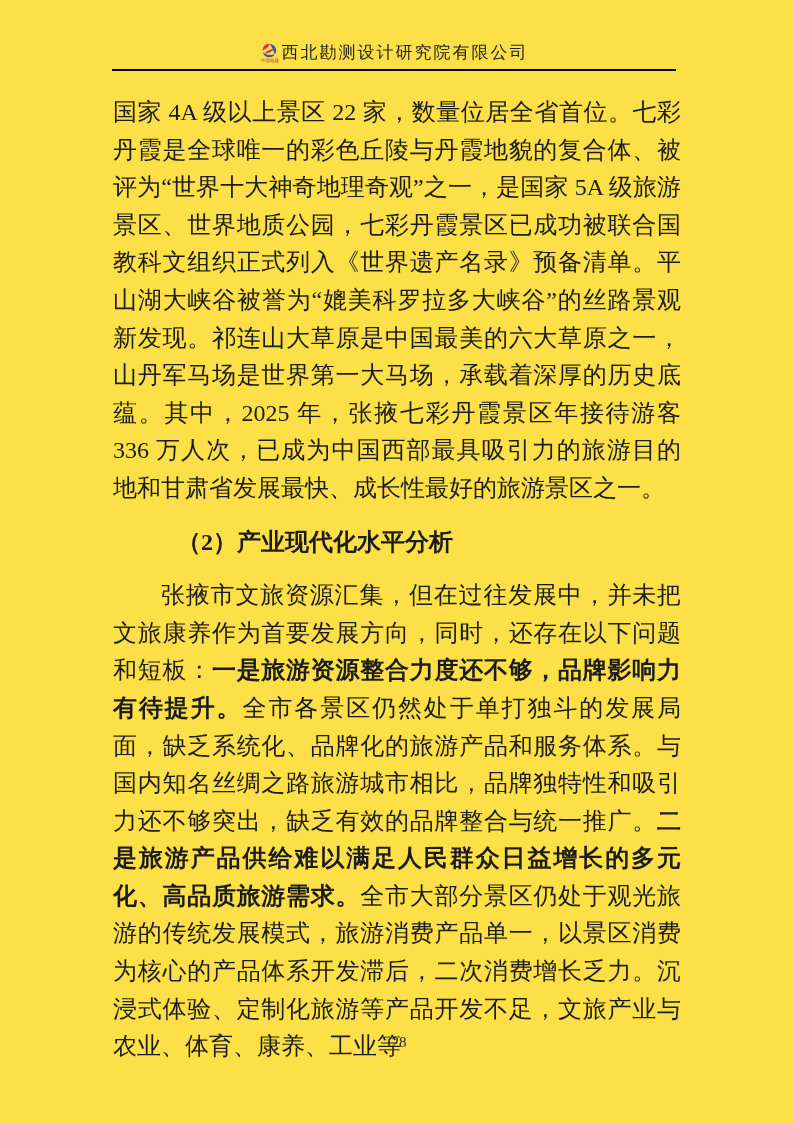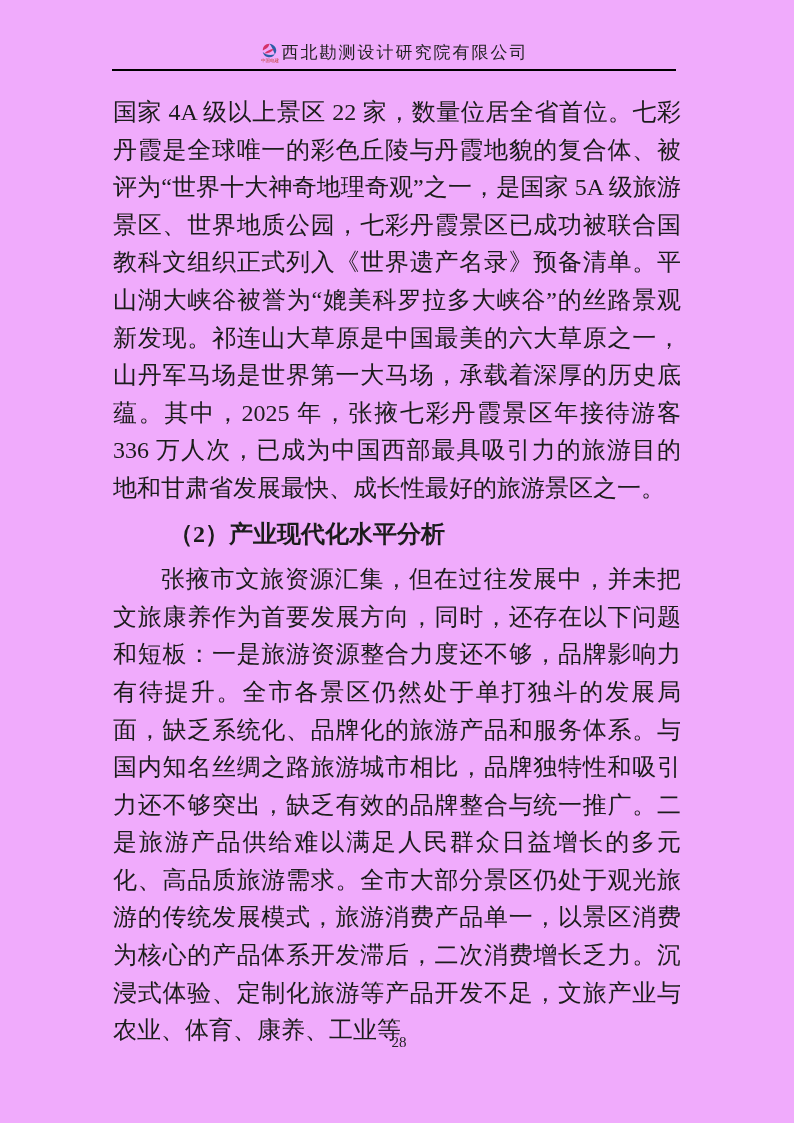--- a/index.html
+++ b/index.html
@@ -5,21 +5,21 @@
   html, body {
     margin: 0;
     padding: 0;
     background: #e8e8e8;
   }
   .page {
     position: relative;
     width: 794px;
     height: 1123px;
     margin: 0 auto;
-    background: #f0abfc;
+    background: #fde047;
     font-family: "Liberation Serif", "DejaVu Serif", serif;
     color: #1c1c1c;
     overflow: hidden;
   }
   
   .header {
     position: absolute;
     top: 42px;
     left: 112px;
     width: 564px;
@@ -67,26 +67,26 @@
     text-align: justify;
     text-justify: inter-ideograph;
   }
   .para {
     margin: 0;
   }
   .para.indent {
     text-indent: 2em;
   }
   .heading {
-    margin: 8px;
+    margin: 16px;
     text-indent: 2em;
     font-weight: bold;
   }
   .bold-seg {
-    font-weight: normal;
+    font-weight: bold;
     margin-top: 47px;
   }
   
   .footer {
     position: absolute;
     bottom: 72px;
     left: 2px;
     width: 100%;
     text-align: center;
     font-size: 15px;

